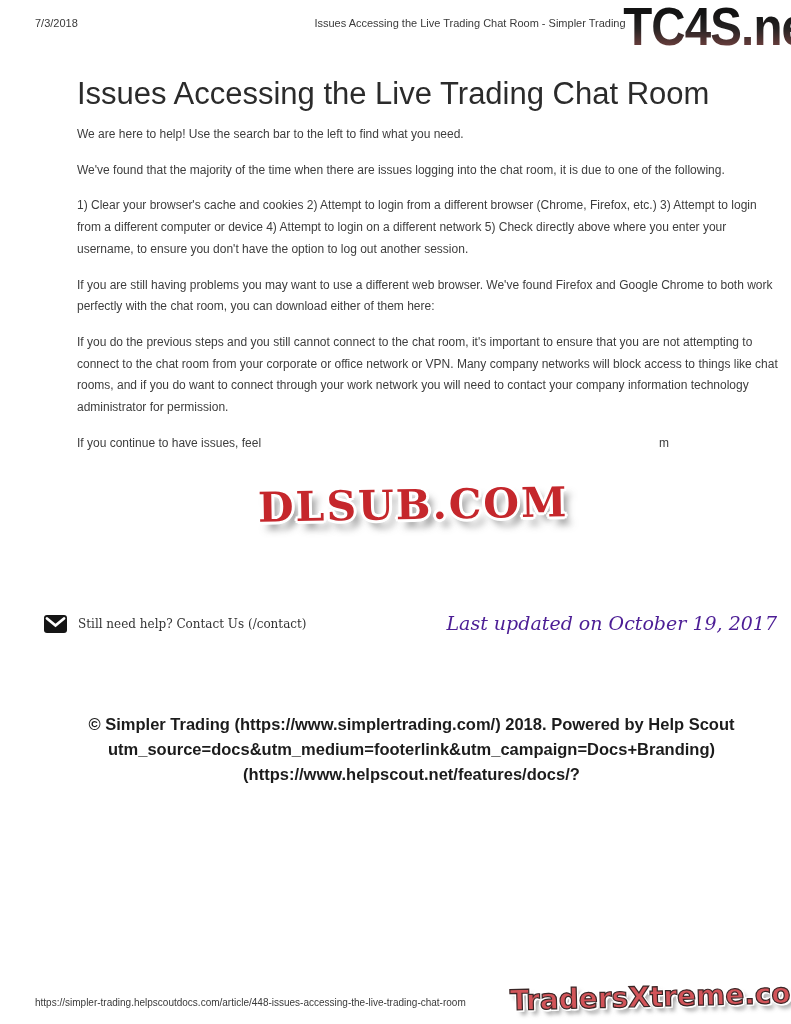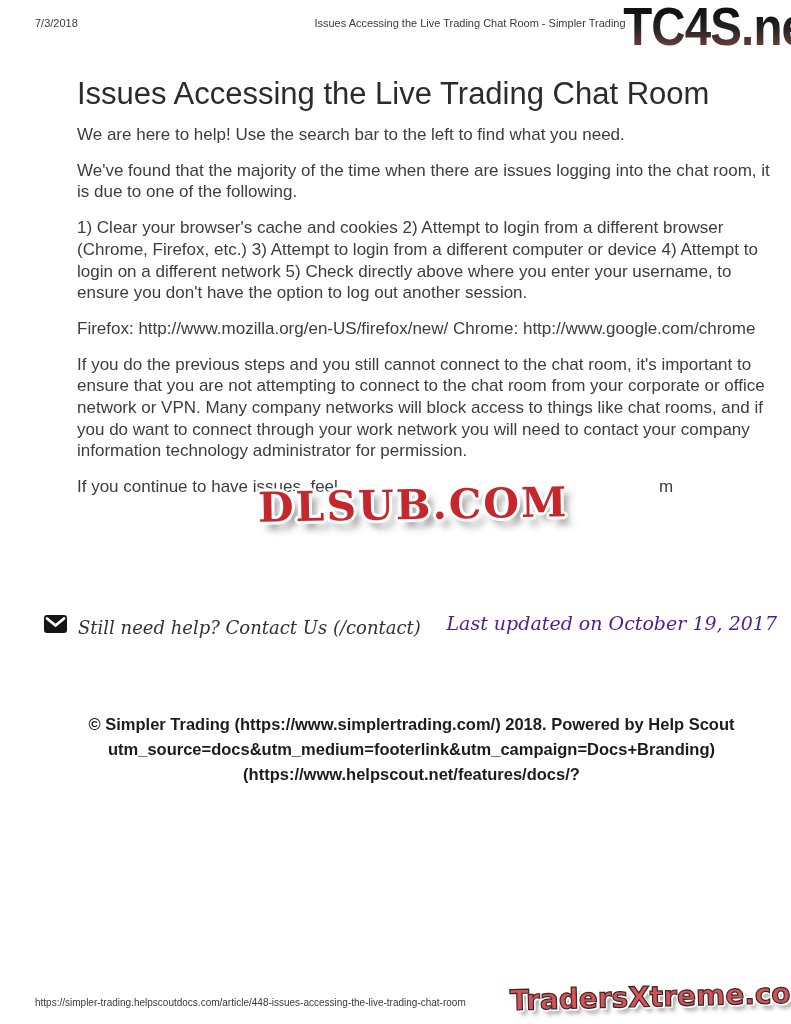--- a/index.html
+++ b/index.html
@@ -29,21 +29,21 @@
   }
   
   .article{padding:64px 43px 0 45px;width:703px;box-sizing:content-box;}
   .article h1{
     margin:12px 0 12px 0;
     font-size:31px;font-weight:400;color:#2b2b2b;
     line-height:36px;letter-spacing:0;
   }
   .article p{
     margin:0 0 14px 0;
-    font-size:17px;line-height:21.7px;color:#3d3d3d;
+    font-size:12px;line-height:21.7px;color:#3d3d3d;
   }
   .obscured{position:relative;height:22px;}
   .frag-right{position:absolute;left:582px;top:0;}
   
   .dlsub{
     position:absolute;left:258px;top:482px;
     font-family:"DejaVu Serif",serif;
     font-weight:bold;font-size:41px;line-height:46px;letter-spacing:2px;
     color:#c5272c;
     transform:rotate(-1deg);
@@ -51,22 +51,22 @@
       3px 0 0 #ffffff,-3px 0 0 #ffffff,0 3px 0 #ffffff,0 -3px 0 #ffffff,
       2px 2px 0 #ffffff,-2px -2px 0 #ffffff,2px -2px 0 #ffffff,-2px 2px 0 #ffffff,
       6px 8px 7px rgba(70,70,70,0.55);
     white-space:nowrap;
   }
   
   .help-bar{position:absolute;top:612px;left:44px;right:46px;height:34px;}
   .envelope{position:absolute;left:0;top:3px;}
   .contact{
     position:absolute;left:34px;top:5px;
-    font-family:"DejaVu Serif",serif;font-style:italic;
-    font-size:18px;color:#333333;white-space:nowrap;
+    font-family:"DejaVu Serif",serif;
+    font-size:12px;color:#333333;white-space:nowrap;
   }
   .updated{
     position:absolute;right:0;top:0;
     font-family:"DejaVu Serif",serif;font-style:italic;
     font-size:19px;color:#4c1d95;white-space:nowrap;
   }
   
   .site-footer{
     position:absolute;top:712px;left:0;width:100%;
     text-align:center;font-size:16.5px;color:#1c1c1c;line-height:25px;font-weight:bold;
@@ -98,21 +98,21 @@
     <span class="ph-title">Issues Accessing the Live Trading Chat Room - Simpler Trading</span>
   </div>
 
   <div class="tc4s">TC4S.net</div>
 
   <main class="article">
     <h1>Issues Accessing the Live Trading Chat Room</h1>
     <p>We are here to help! Use the search bar to the left to find what you need.</p>
     <p>We've found that the majority of the time when there are issues logging into the chat room, it is due to one of the following.</p>
     <p>1) Clear your browser's cache and cookies 2) Attempt to login from a different browser (Chrome, Firefox, etc.) 3) Attempt to login from a different computer or device 4) Attempt to login on a different network 5) Check directly above where you enter your username, to ensure you don't have the option to log out another session.</p>
-    <p>Firefox: http://www.mozilla.org/en-US/firefox/new/ Chrome: http://www.google.com/chrome</p>
+    <p>If you are still having problems you may want to use a different web browser. We've found Firefox and Google Chrome to both work perfectly with the chat room, you can download either of them here:</p>
     <p>If you do the previous steps and you still cannot connect to the chat room, it's important to ensure that you are not attempting to connect to the chat room from your corporate or office network or VPN. Many company networks will block access to things like chat rooms, and if you do want to connect through your work network you will need to contact your company information technology administrator for permission.</p>
     <p class="obscured">
       <span>If you continue to have issues, feel</span>
       <span class="frag-right">m</span>
     </p>
   </main>
 
   <div class="dlsub">DLSUB.COM</div>
 
   <div class="help-bar">

